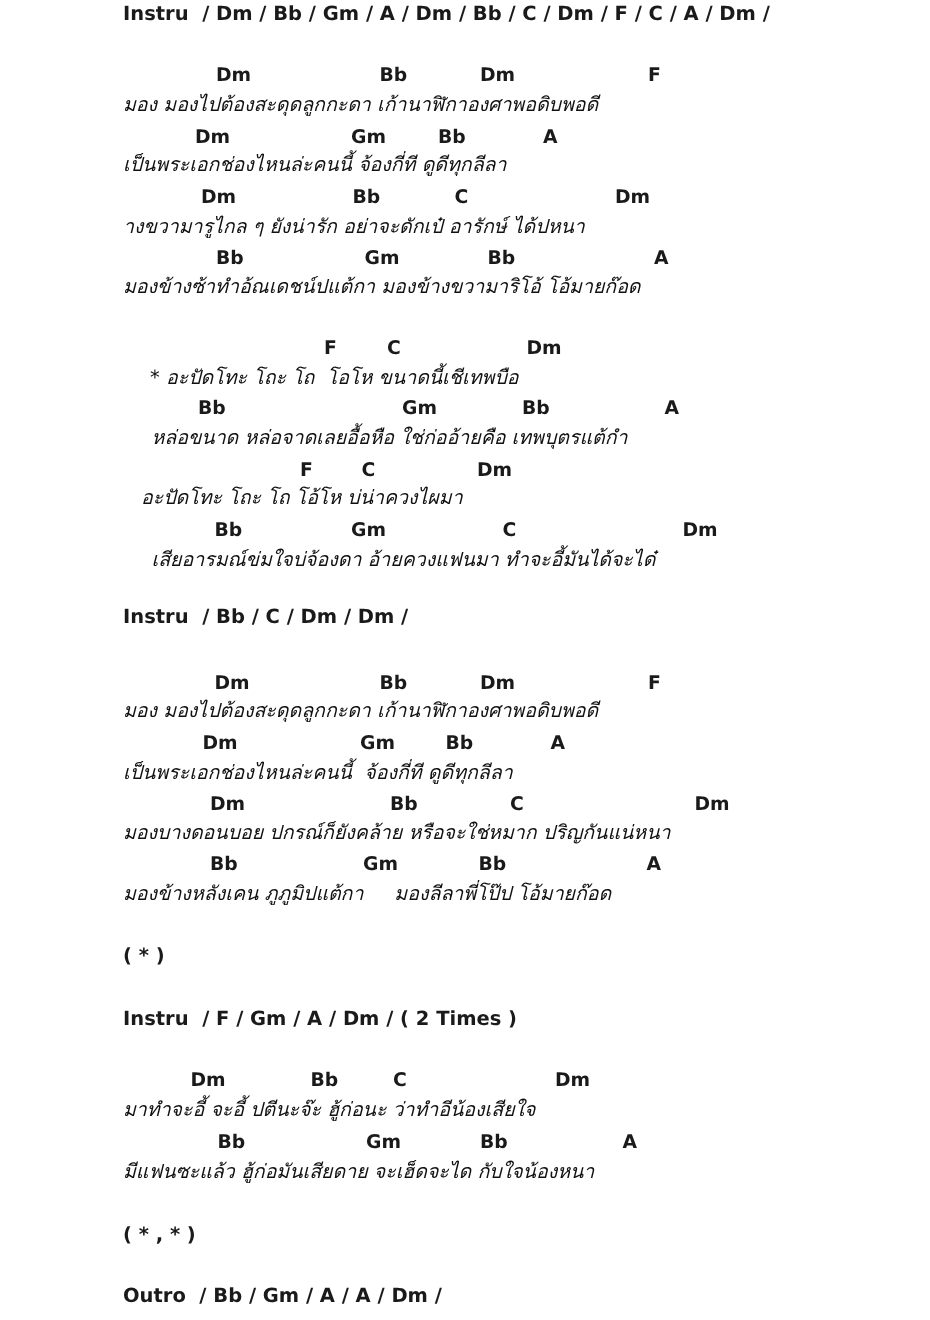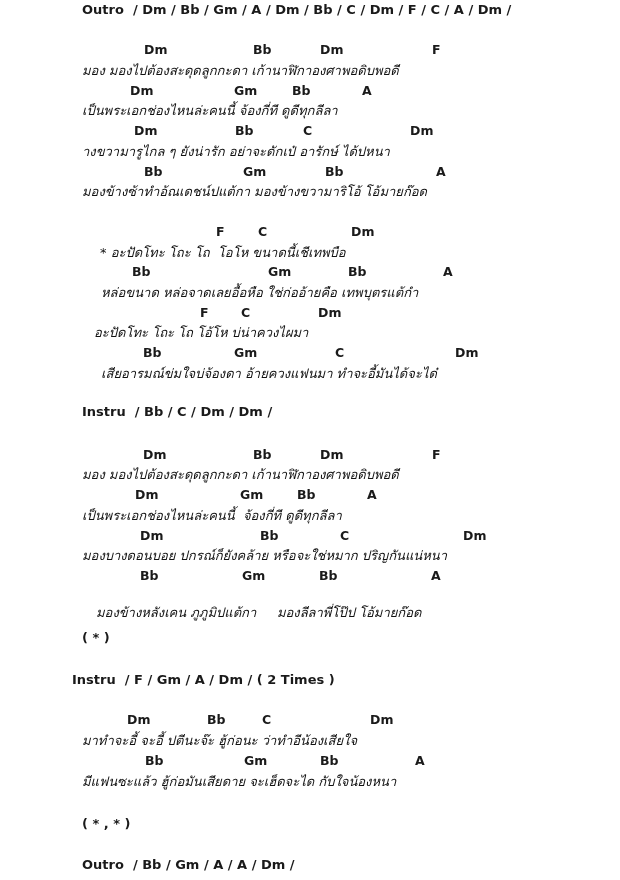--- a/index.html
+++ b/index.html
@@ -8,21 +8,21 @@
   .line { position: absolute; white-space: pre; line-height: 16px; }
   .section { font-weight: bold; font-size: 13px; color: #1a1a1a; }
   .chordrow { position: absolute; left: 0; width: 620px; height: 16px; }
   .chord { position: absolute; font-weight: bold; font-size: 12.5px; color: #1a1a1a; line-height: 16px; text-align: center; }
   .lyric { font-size: 13px; color: #111; font-style: italic; }
 </style>
 </head>
 <body>
 
 <div id="sheet">
-    <div class="line section" style="top: 2px; left: 82px;">Outro  / Dm / Bb / Gm / A / Dm / Bb / C / Dm / F / C / A / Dm /</div>
+    <div class="line section" style="top: 2px; left: 82px;">Instru  / Dm / Bb / Gm / A / Dm / Bb / C / Dm / F / C / A / Dm /</div>
     <div class="chordrow" style="top: 42px;">
       <span class="chord" style="left: 144px;">Dm</span>
       <span class="chord" style="left: 253px;">Bb</span>
       <span class="chord" style="left: 320px;">Dm</span>
       <span class="chord" style="left: 432px;">F</span>
     </div>
     <div class="line lyric" style="top: 63px; left: 82px;">มอง มองไปต้องสะดุดลูกกะดา เก้านาฬิกาองศาพอดิบพอดี</div>
     <div class="chordrow" style="top: 83px;">
       <span class="chord" style="left: 130px;">Dm</span>
       <span class="chord" style="left: 234px;">Gm</span>
@@ -91,23 +91,23 @@
       <span class="chord" style="left: 340px;">C</span>
       <span class="chord" style="left: 463px;">Dm</span>
     </div>
     <div class="line lyric" style="top: 548px; left: 82px;">มองบางดอนบอย ปกรณ์ก็ยังคล้าย หรือจะใช่หมาก ปริญกันแน่หนา</div>
     <div class="chordrow" style="top: 568px;">
       <span class="chord" style="left: 140px;">Bb</span>
       <span class="chord" style="left: 242px;">Gm</span>
       <span class="chord" style="left: 319px;">Bb</span>
       <span class="chord" style="left: 431px;">A</span>
     </div>
-    <div class="line lyric" style="top: 589px; left: 96px; margin-top: 16px;">มองข้างหลังเคน ภูภูมิปแต้กา     มองลีลาพี่โป๊ป โอ้มายก๊อด</div>
+    <div class="line lyric" style="top: 589px; left: 82px;">มองข้างหลังเคน ภูภูมิปแต้กา     มองลีลาพี่โป๊ป โอ้มายก๊อด</div>
     <div class="line section" style="top: 630px; left: 82px;">( * )</div>
-    <div class="line section" style="top: 672px; left: 72px;">Instru  / F / Gm / A / Dm / ( 2 Times )</div>
+    <div class="line section" style="top: 672px; left: 82px;">Instru  / F / Gm / A / Dm / ( 2 Times )</div>
     <div class="chordrow" style="top: 712px;">
       <span class="chord" style="left: 127px;">Dm</span>
       <span class="chord" style="left: 207px;">Bb</span>
       <span class="chord" style="left: 262px;">C</span>
       <span class="chord" style="left: 370px;">Dm</span>
     </div>
     <div class="line lyric" style="top: 733px; left: 82px;">มาทำจะอี้ จะอี้ ปตีนะจ๊ะ ฮู้ก่อนะ ว่าทำอีน้องเสียใจ</div>
     <div class="chordrow" style="top: 753px;">
       <span class="chord" style="left: 145px;">Bb</span>
       <span class="chord" style="left: 244px;">Gm</span>

